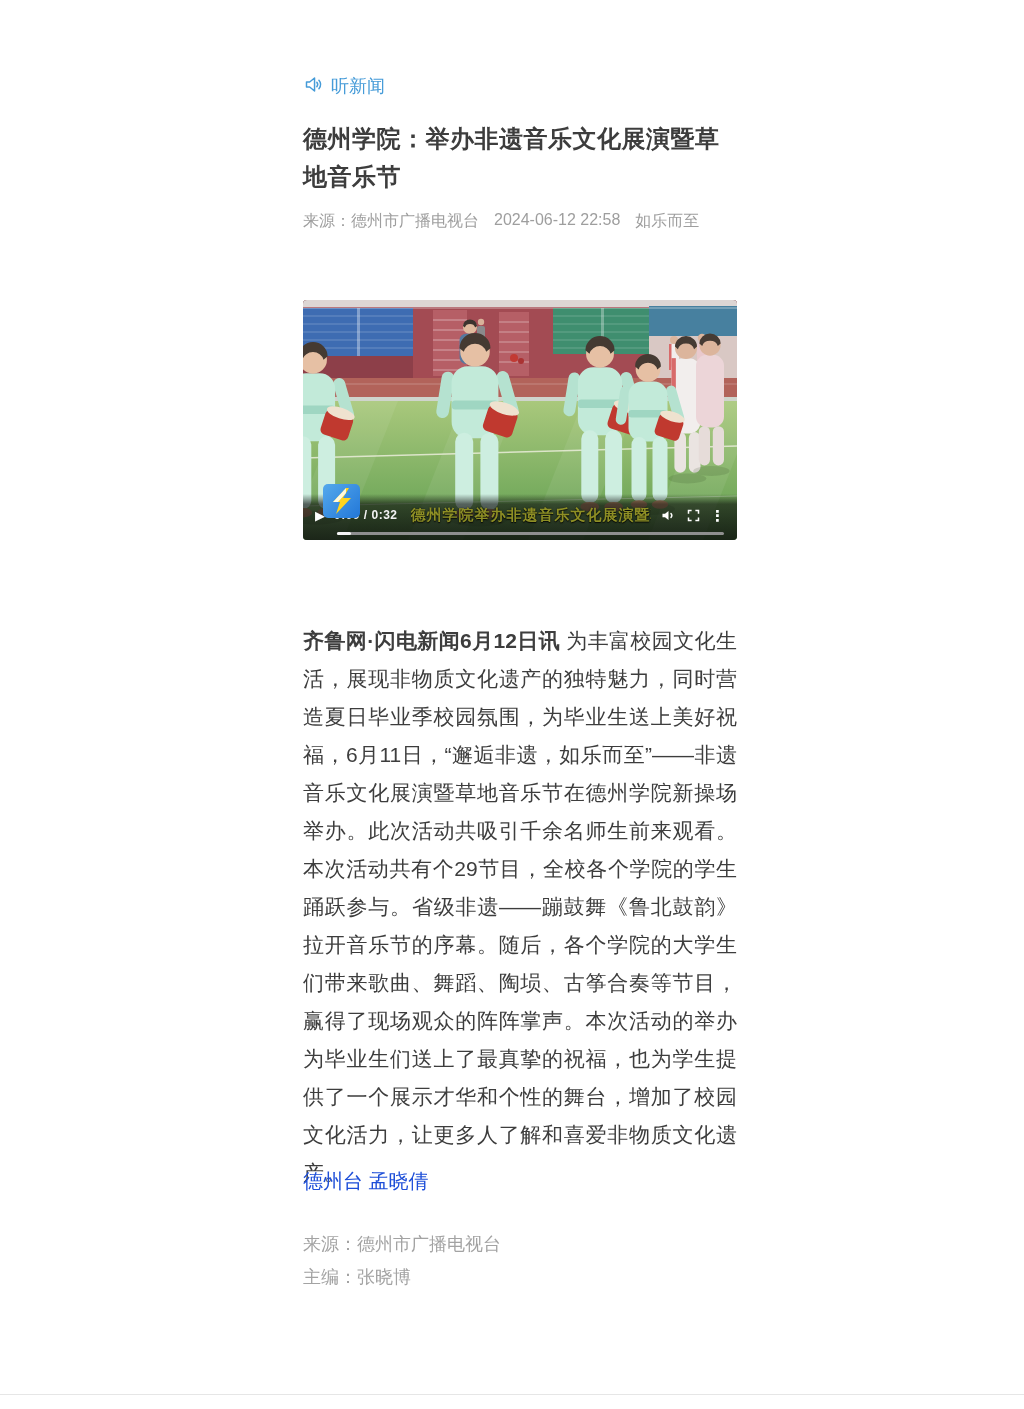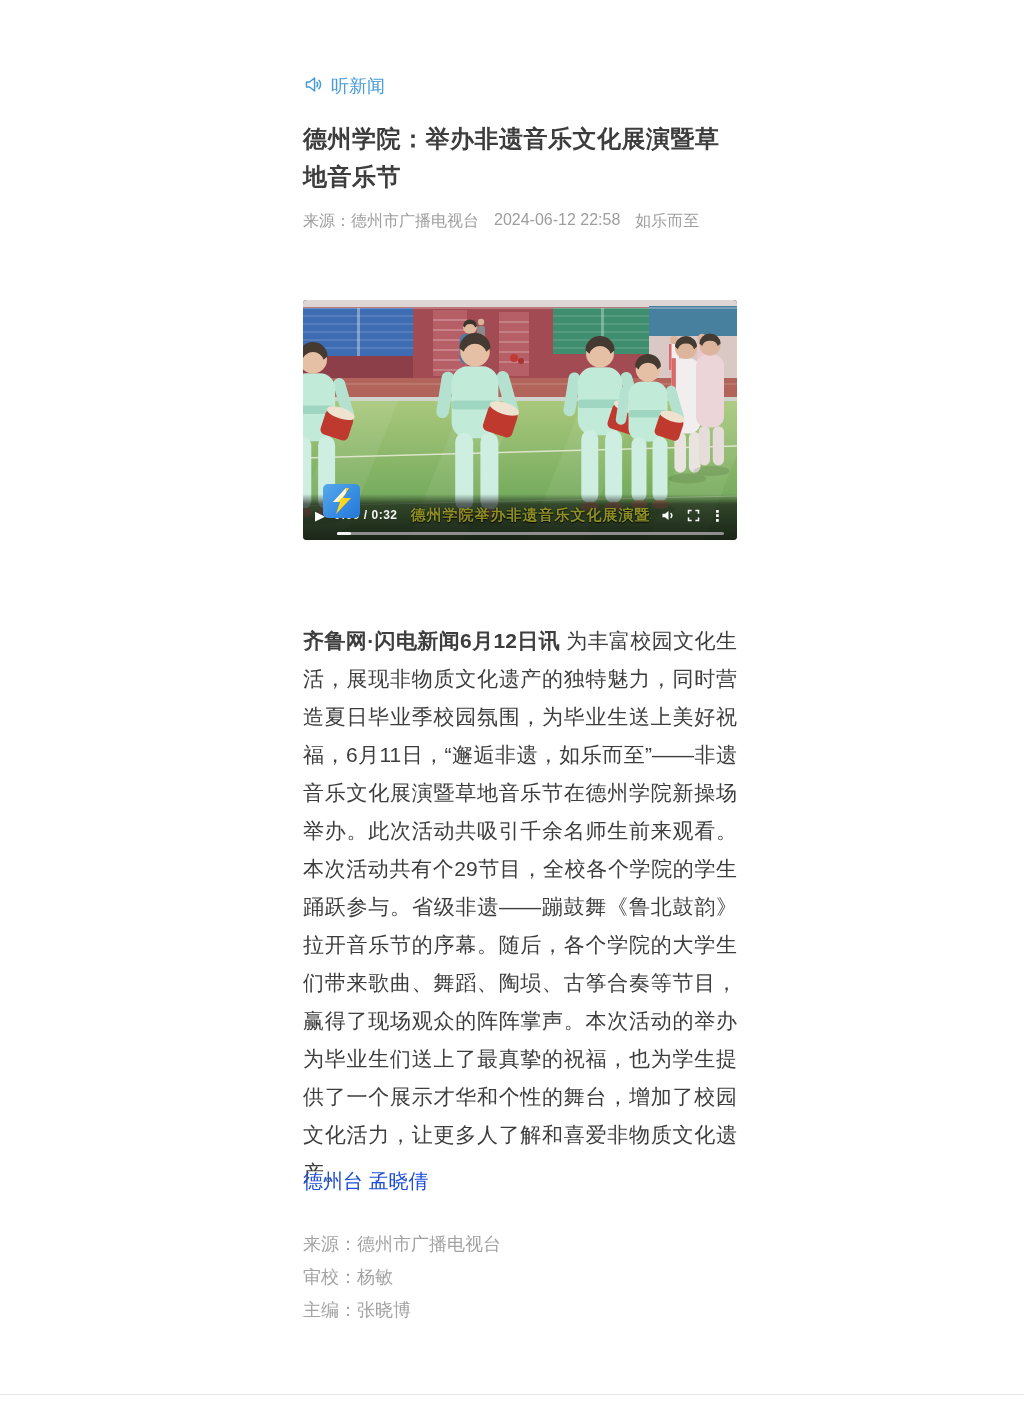--- a/index.html
+++ b/index.html
@@ -201,19 +201,18 @@
         </div>
       </div>
     </div>
 
     <p class="article"><b>齐鲁网·闪电新闻6月12日讯</b><span> 为丰富校园文化生活，展现非物质文化遗产的独特魅力，同时营造夏日毕业季校园氛围，为毕业生送上美好祝福，6月11日，“邂逅非遗，如乐而至”——非遗音乐文化展演暨草地音乐节在德州学院新操场举办。此次活动共吸引千余名师生前来观看。本次活动共有个29节目，全校各个学院的学生踊跃参与。省级非遗——蹦鼓舞《鲁北鼓韵》拉开音乐节的序幕。随后，各个学院的大学生们带来歌曲、舞蹈、陶埙、古筝合奏等节目，赢得了现场观众的阵阵掌声。本次活动的举办为毕业生们送上了最真挚的祝福，也为学生提供了一个展示才华和个性的舞台，增加了校园文化活力，让更多人了解和喜爱非物质文化遗产。</span></p>
 
     <div class="byline">德州台 孟晓倩</div>
 
     <div class="credits">
       <div class="row">来源：德州市广播电视台</div>
-      <div class="row">审校：杨敏</div>
       <div class="row">主编：张晓博</div>
     </div>
   </div>
 
   <div class="divider"></div>
 </div>
 
 </body></html>

